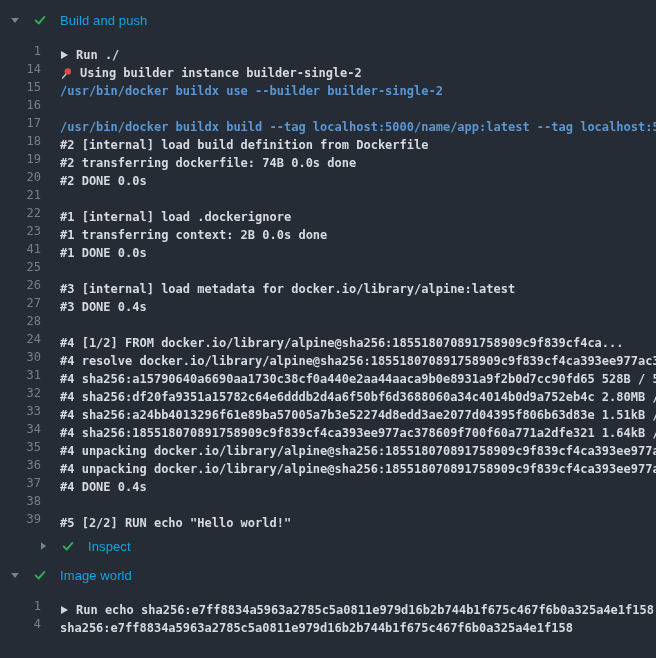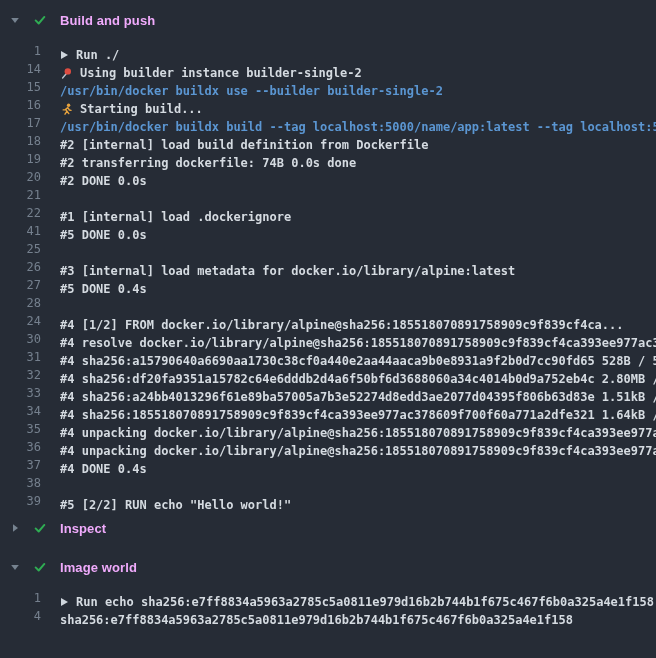--- a/index.html
+++ b/index.html
@@ -6,21 +6,21 @@
   html, body { margin: 0; padding: 0; }
   body {
     width: 656px;
     height: 658px;
     background: var(--bg, #262c36);
     overflow: hidden;
     font-family: "Liberation Sans", sans-serif;
   }
   .log-root { padding-top: 8px; width: 656px; }
   .section { }
-  .section.collapsed { margin-bottom: 15px; }
+  .section.collapsed { margin-bottom: 5px; padding-left: 28px; }
   .sec-header {
     display: flex;
     align-items: center;
     height: 24px;
     padding-left: 10px;
     cursor: pointer;
   }
   .chev {
     width: 12px;
     flex: none;
@@ -28,23 +28,23 @@
     align-items: center;
   }
   .check {
     margin-left: 11px;
     flex: none;
     display: inline-flex;
     align-items: center;
   }
   .sec-title {
     margin-left: 13px;
-    color: #f0abfc;
+    color: #0ea5e9;
     font-size: 13px;
-    font-weight: 700;
+    font-weight: 400;
     letter-spacing: 0.1px;
   }
   .sec-lines { margin: 10px 0 6px 0; }
   .log-line {
     display: flex;
     align-items: center;
     height: 18px;
     font-family: "DejaVu Sans Mono", "Liberation Mono", monospace;
     font-size: 12px;
     white-space: pre;
@@ -101,34 +101,32 @@
       </div>
       <div class="sec-lines">
         <div class="log-line"><span class="ln">1</span><span class="lt"><span class="run-arrow"><svg width="9" height="10" viewBox="0 0 9 10">
                 <path d="M1 1 L8 5 L1 9 Z" fill="#cfd6dd"></path>
               </svg></span><span class="txt">Run ./</span></span></div>
         <div class="log-line"><span class="ln">14</span><span class="lt"><span class="licon"><svg width="13" height="13" viewBox="0 0 13 13">
                 <path d="M6.2 6.8 L2.6 11" stroke="#b9c2cc" stroke-width="1.4" stroke-linecap="round"></path>
                 <circle cx="7.8" cy="4.4" r="3.2" fill="#dd4c41"></circle>
               </svg></span><span class="txt">Using builder instance builder-single-2</span></span></div>
         <div class="log-line"><span class="ln">15</span><span class="lt command"><span class="txt">/usr/bin/docker buildx use --builder builder-single-2</span></span></div>
-        <div class="log-line"><span class="ln">16</span><span class="lt"><span class="licon"><svg width="13" height="13" viewBox="0 0 13 13">
-                <circle cx="8.6" cy="2.3" r="1.7" fill="#e8a33d"></circle>
-                <path d="M7.8 4.6 L5.6 6.4 L7 8.2 L5 11.2 M7.8 4.6 L9.4 7 L11 7.4 M5.6 6.6 L3.2 6.9 M7 8.3 L8.8 10.6" stroke="#e8a33d" stroke-width="1.4" fill="none" stroke-linecap="round" stroke-linejoin="round"></path>
-              </svg></span><span class="txt">Starting build...</span></span></div>
+        <div class="log-line"><span class="ln">16</span></div>
         <div class="log-line"><span class="ln">17</span><span class="lt command"><span class="txt">/usr/bin/docker buildx build --tag localhost:5000/name/app:latest --tag localhost:50</span></span></div>
         <div class="log-line"><span class="ln">18</span><span class="lt"><span class="txt">#2 [internal] load build definition from Dockerfile</span></span></div>
         <div class="log-line"><span class="ln">19</span><span class="lt"><span class="txt">#2 transferring dockerfile: 74B 0.0s done</span></span></div>
         <div class="log-line"><span class="ln">20</span><span class="lt"><span class="txt">#2 DONE 0.0s</span></span></div>
         <div class="log-line"><span class="ln">21</span><span class="lt"><span class="txt"></span></span></div>
         <div class="log-line"><span class="ln">22</span><span class="lt"><span class="txt">#1 [internal] load .dockerignore</span></span></div>
-        <div class="log-line"><span class="ln">41</span><span class="lt"><span class="txt">#5 DONE 0.0s</span></span></div>
+        <div class="log-line"><span class="ln">23</span><span class="lt"><span class="txt">#1 transferring context: 2B 0.0s done</span></span></div>
+        <div class="log-line"><span class="ln">41</span><span class="lt"><span class="txt">#1 DONE 0.0s</span></span></div>
         <div class="log-line"><span class="ln">25</span><span class="lt"><span class="txt"></span></span></div>
         <div class="log-line"><span class="ln">26</span><span class="lt"><span class="txt">#3 [internal] load metadata for docker.io/library/alpine:latest</span></span></div>
-        <div class="log-line"><span class="ln">27</span><span class="lt"><span class="txt">#5 DONE 0.4s</span></span></div>
+        <div class="log-line"><span class="ln">27</span><span class="lt"><span class="txt">#3 DONE 0.4s</span></span></div>
         <div class="log-line"><span class="ln">28</span><span class="lt"><span class="txt"></span></span></div>
         <div class="log-line"><span class="ln">24</span><span class="lt"><span class="txt">#4 [1/2] FROM docker.io/library/alpine@sha256:185518070891758909c9f839cf4ca...</span></span></div>
         <div class="log-line"><span class="ln">30</span><span class="lt"><span class="txt">#4 resolve docker.io/library/alpine@sha256:185518070891758909c9f839cf4ca393ee977ac3</span></span></div>
         <div class="log-line"><span class="ln">31</span><span class="lt"><span class="txt">#4 sha256:a15790640a6690aa1730c38cf0a440e2aa44aaca9b0e8931a9f2b0d7cc90fd65 528B / 5</span></span></div>
         <div class="log-line"><span class="ln">32</span><span class="lt"><span class="txt">#4 sha256:df20fa9351a15782c64e6dddb2d4a6f50bf6d3688060a34c4014b0d9a752eb4c 2.80MB /</span></span></div>
         <div class="log-line"><span class="ln">33</span><span class="lt"><span class="txt">#4 sha256:a24bb4013296f61e89ba57005a7b3e52274d8edd3ae2077d04395f806b63d83e 1.51kB /</span></span></div>
         <div class="log-line"><span class="ln">34</span><span class="lt"><span class="txt">#4 sha256:185518070891758909c9f839cf4ca393ee977ac378609f700f60a771a2dfe321 1.64kB /</span></span></div>
         <div class="log-line"><span class="ln">35</span><span class="lt"><span class="txt">#4 unpacking docker.io/library/alpine@sha256:185518070891758909c9f839cf4ca393ee977a</span></span></div>
         <div class="log-line"><span class="ln">36</span><span class="lt"><span class="txt">#4 unpacking docker.io/library/alpine@sha256:185518070891758909c9f839cf4ca393ee977a</span></span></div>
         <div class="log-line"><span class="ln">37</span><span class="lt"><span class="txt">#4 DONE 0.4s</span></span></div>

